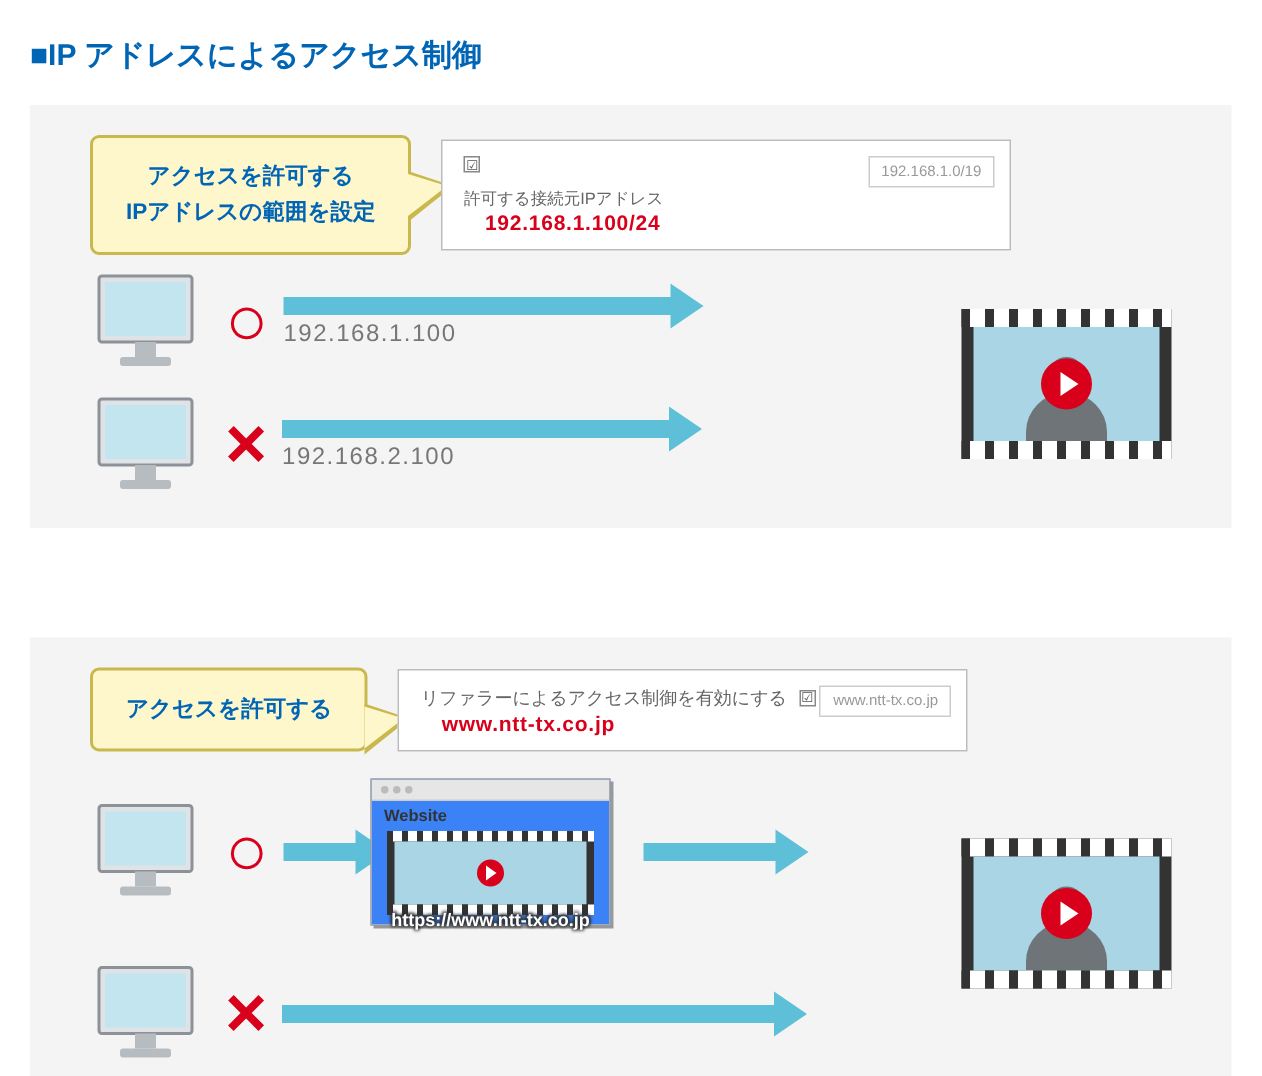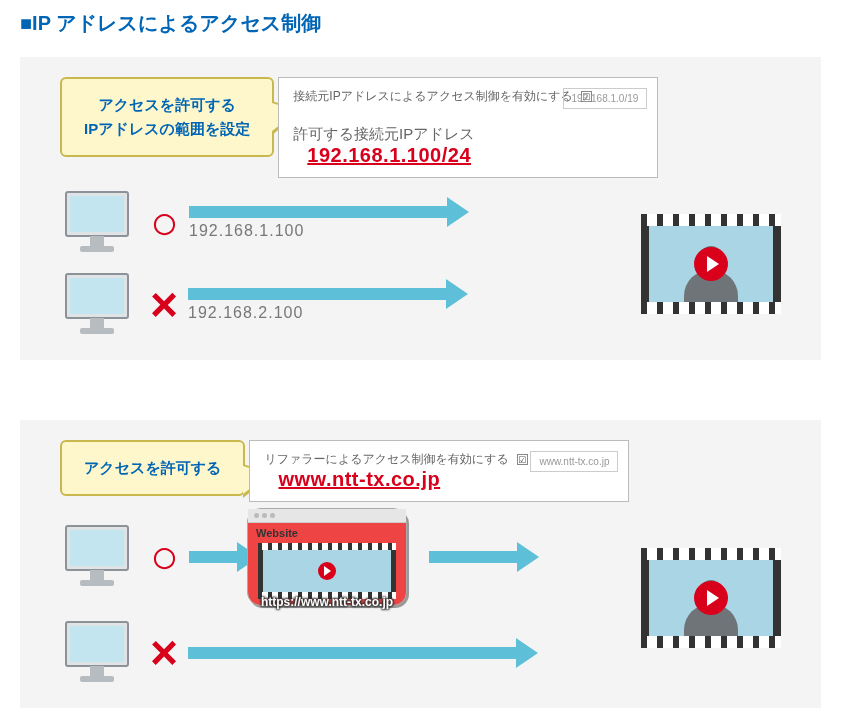--- a/index.html
+++ b/index.html
@@ -1,20 +1,20 @@
 <!DOCTYPE html>
 <html><head>
 <meta charset="utf-8">
 <style>
   * { box-sizing: border-box; margin: 0; padding: 0; }
   body { font-family: "Hiragino Kaku Gothic Pro", "Meiryo", sans-serif; width: 841px; background: #fff; }
-  .section { padding: 0 0 40px 0; }
+  .section { padding: 13px 0 40px 0; }
   .section-title { color: #0065b5; font-size: 20px; font-weight: bold; padding: 10px 20px; }
   .panel { background: #f4f4f4; margin: 10px 20px; padding: 20px 40px; position: relative; min-height: 280px; }
-  .top-row { display: flex; align-items: flex-start; gap: 4px; }
+  .top-row { display: flex; align-items: center; gap: 20px; }
   .callout-wrap { position: relative; }
   .callout {
     background: #fff7cc; border: 2px solid #c9b84e; border-radius: 6px;
     padding: 14px 22px; color: #0065b5; font-size: 15px; text-align: center;
     line-height: 1.6; font-weight: bold; position: relative;
   }
   .callout-tail {
     position: absolute; right: -28px; top: 24px; width: 0; height: 0;
     border-left: 30px solid #c9b84e; border-top: 10px solid transparent;
     border-bottom: 24px solid transparent;
@@ -26,22 +26,22 @@
   }
   .config-box {
     background: #fff; border: 1px solid #bbb; padding: 10px 14px; width: 380px;
     color: #666; font-size: 12px; position: relative;
   }
   .config-enable-row { display: flex; align-items: center; gap: 8px; }
   .config-mini {
     position: absolute; right: 10px; top: 10px; border: 1px solid #ccc;
     padding: 4px 8px; font-size: 10px; color: #999;
   }
-  .config-label2 { margin-top: 20px; font-size: 15px; }
-  .config-value { color: #d9001b; font-size: 20px; font-weight: bold; margin-left: 14px; letter-spacing: 0.5px; text-decoration: underline; }
+  .config-label2 { margin-top: 10px; font-size: 11px; }
+  .config-value { color: #d9001b; font-size: 14px; font-weight: bold; margin-left: 14px; letter-spacing: 0.5px; }
   .monitor-svg { width: 80px; height: 70px; flex-shrink: 0; }
   .mark { font-size: 48px; font-weight: bold; margin: 0 10px; line-height: 1; }
   .mark-ok { color: #d9001b; }
   .mark-ng { color: #d9001b; }
   .arrow-col { display: flex; flex-direction: column; align-items: flex-start; flex: 1; }
   .arrow-bar {
     height: 12px; background: #5ec0d8; position: relative; width: 100%;
   }
   .arrow-bar::after {
     content: ""; position: absolute; right: -20px; top: -9px;
@@ -72,22 +72,22 @@
     width: 34px; height: 34px; background: #d9001b; border-radius: 50%;
     display: flex; align-items: center; justify-content: center;
   }
   .play-btn::after {
     content: ""; border-left: 12px solid #fff; border-top: 8px solid transparent;
     border-bottom: 8px solid transparent; margin-left: 3px;
   }
   .rows-col { display: flex; flex-direction: column; gap: 12px; flex: 1; }
   .row-pair { display: flex; align-items: center; }
   .website-box {
-    width: 160px; background: #ef4444; border: 1px solid #aaa; border-radius: 14px;
-    box-shadow: 2px 2px 0 #999; margin: 0 8px; position: relative; flex-shrink: 0;
+    width: 160px; background: #3b82f6; border: 1px solid #aaa; border-radius: 0;
+    box-shadow: 2px 2px 0 #999; margin: 12px 8px; position: relative; flex-shrink: 0;
   }
   .wb-bar { height: 14px; background: #e6e6e6; border-bottom: 1px solid #ccc; display: flex; align-items: center; padding-left: 6px; gap: 3px; }
   .wb-dot { width: 5px; height: 5px; border-radius: 50%; background: #bbb; }
   .wb-title { font-size: 11px; font-weight: bold; padding: 4px 8px 2px; color: #333; }
   .wb-film { margin: 2px 10px 6px; height: 56px; position: relative; background: #333; padding: 7px 5px; }
   .wb-film::before, .wb-film::after {
     content: ""; position: absolute; left: 0; right: 0; height: 7px;
     background: repeating-linear-gradient(90deg, #333 0 4px, #fff 4px 10px);
   }
   .wb-film::before { top: 0; } .wb-film::after { bottom: 0; }
@@ -114,21 +114,20 @@
         <div class="callout">
           <div>アクセスを許可する</div>
           <div>IPアドレスの範囲を設定</div>
         </div>
         <div class="callout-tail"></div>
         <div class="callout-tail-inner"></div>
       </div>
 
       <div class="config-box">
         <div class="config-enable-row">
-          <span>接続元IPアドレスによるアクセス制御を有効にする</span>
           <span class="checkbox-box">☑</span>
         </div>
         <div class="config-mini">192.168.1.0/19</div>
         <div class="config-label2">許可する接続元IPアドレス</div>
         <div class="config-value">192.168.1.100/24</div>
       </div>
     </div>
 
     <div style="display:flex; align-items:center; margin-top:10px;">
       <div class="rows-col">

